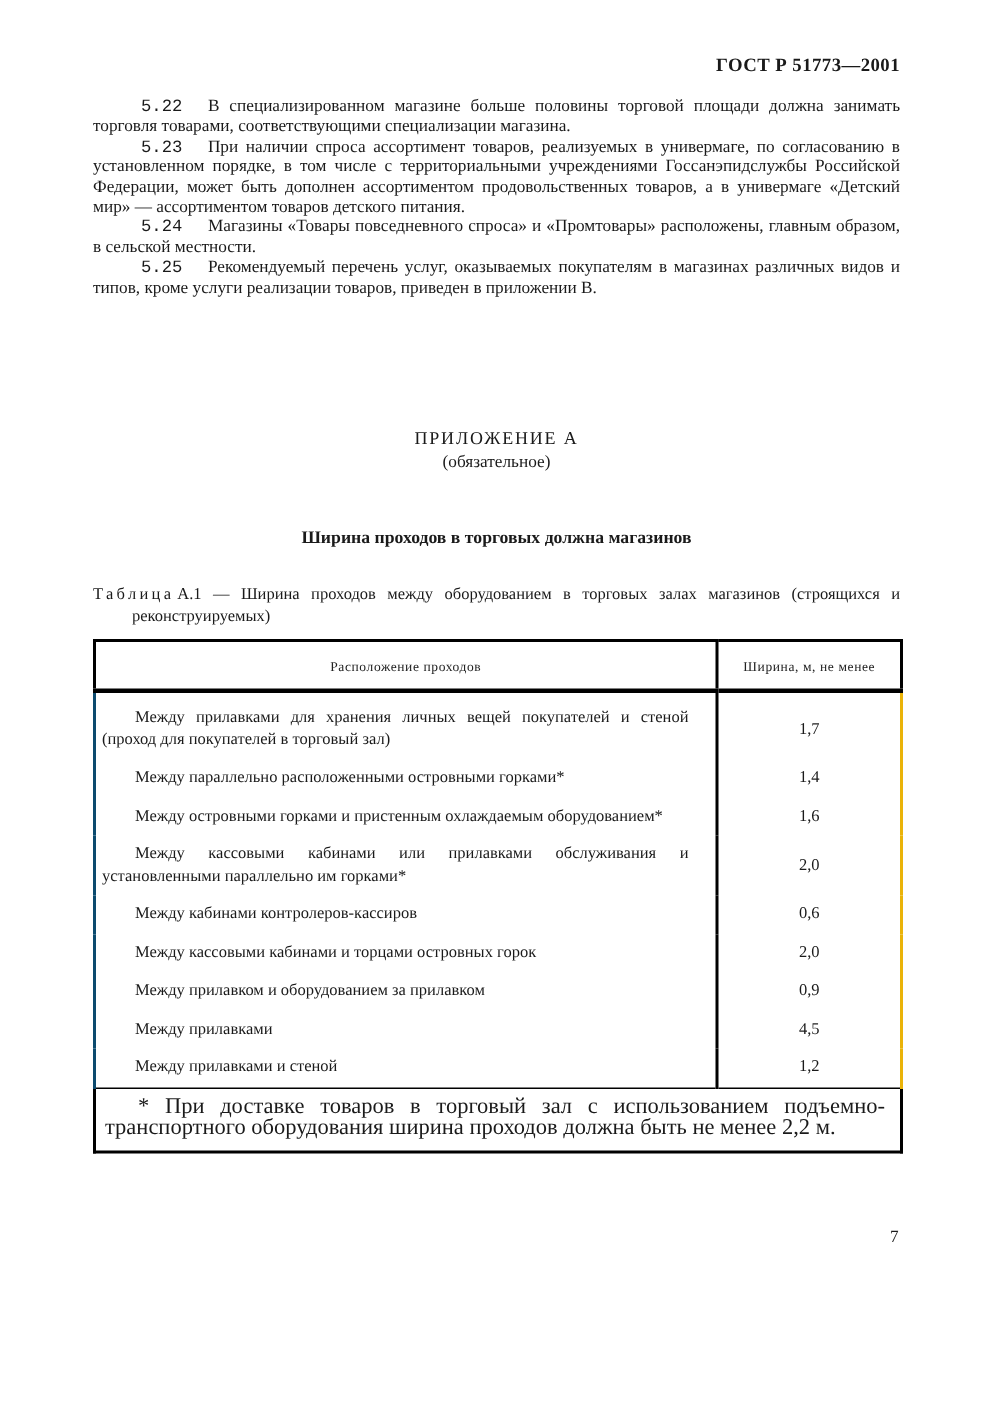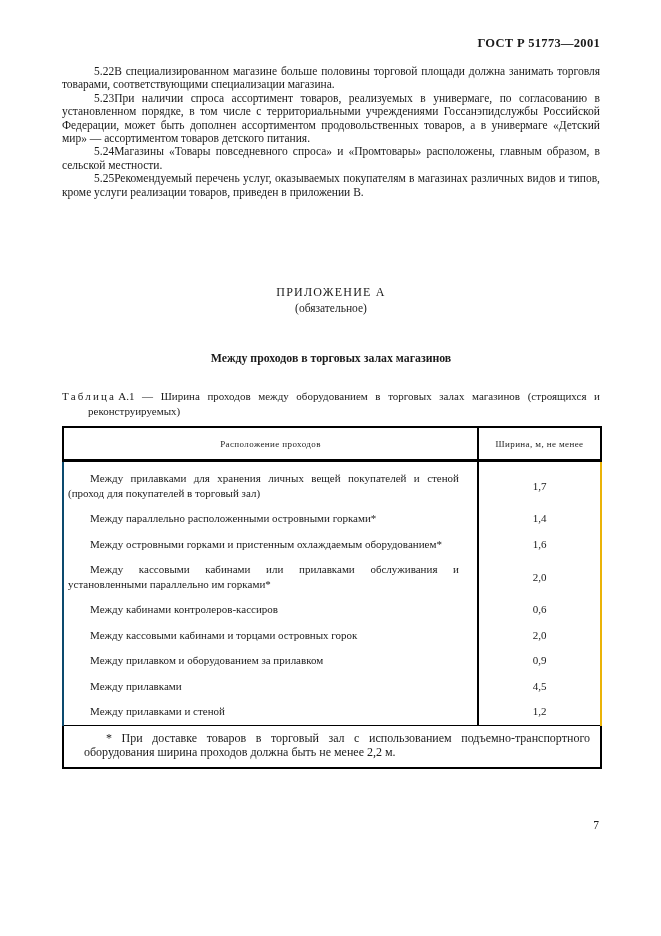--- a/index.html
+++ b/index.html
@@ -34,21 +34,22 @@
     margin-top: 15px;
   }
   .body-text p {
     margin: 0;
     font-size: 11.5px;
     line-height: 13.4px;
     text-align: justify;
     text-indent: 32px;
   }
   .para-num {
-    padding-right: 0;
+    padding-right: 17px;
+    font-family: Liberation Mono, monospace;
   }
   .appendix-head {
     margin-top: 85px;
     text-align: center;
   }
   .appendix-label {
     font-size: 12px;
     line-height: 16px;
     letter-spacing: 1.2px;
   }
@@ -111,24 +112,24 @@
     border-left: 2px solid #000;
     border-right: 2px solid #eab308;
     font-size: 11px;
     text-align: center;
     padding: 5px 2px 6px 2px;
   }
   tr.first-body-row td { padding-top: 9px; }
   td.footnote-cell {
     border: 2px solid #000;
     border-top: 1px solid #000;
-    font-size: 12px;
+    font-size: 15px;
     line-height: 14px;
     text-align: justify;
-    padding: 5px 10px 8px 20px;
+    padding: 5px 10px 8px 6px;
     text-indent: 22px;
   }
   .page-number {
     position: absolute;
     top: 819px;
     right: 62px;
     font-size: 11.5px;
   }
 </style>
 </head>
@@ -143,21 +144,21 @@
     <p><span class="para-num">5.23</span><span>При наличии спроса ассортимент товаров, реализуемых в универмаге, по согласованию в установленном порядке, в том числе с территориальными учреждениями Госсанэпидслужбы Российской Федерации, может быть дополнен ассортиментом продовольственных товаров, а в универмаге «Детский мир» — ассортиментом товаров детского питания.</span></p>
     <p><span class="para-num">5.24</span><span>Магазины «Товары повседневного спроса» и «Промтовары» расположены, главным образом, в сельской местности.</span></p>
     <p><span class="para-num">5.25</span><span>Рекомендуемый перечень услуг, оказываемых покупателям в магазинах различных видов и типов, кроме услуги реализации товаров, приведен в приложении В.</span></p>
   </div>
 
   <div class="appendix-head">
     <div class="appendix-label">ПРИЛОЖЕНИЕ А</div>
     <div class="appendix-type">(обязательное)</div>
   </div>
 
-  <div class="section-title">Между проходов в торговых залах магазинов</div>
+  <div class="section-title">Ширина проходов в торговых должна магазинов</div>
 
   <div class="table-caption"><span class="caption-word">Таблица</span><span class="caption-num">А.1</span> <span>— Ширина проходов между оборудованием в торговых залах магазинов (строящихся и реконструируемых)</span></div>
 
   <table class="main-table">
     <colgroup>
       <col style="width:415px">
       <col style="width:123px">
     </colgroup>
     <thead>
       <tr>

